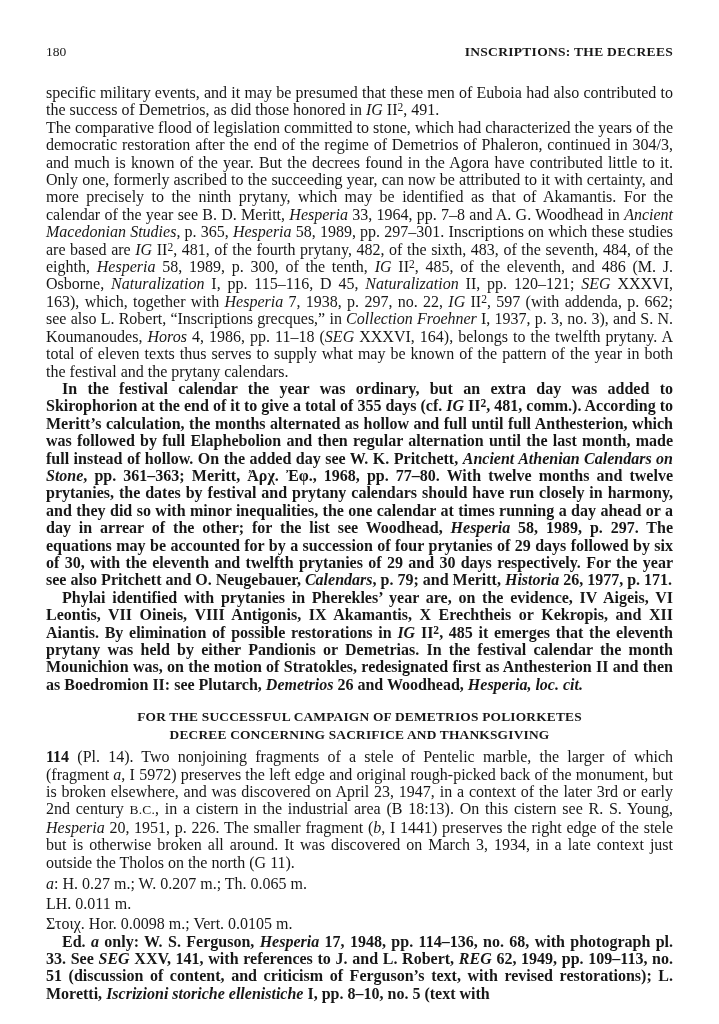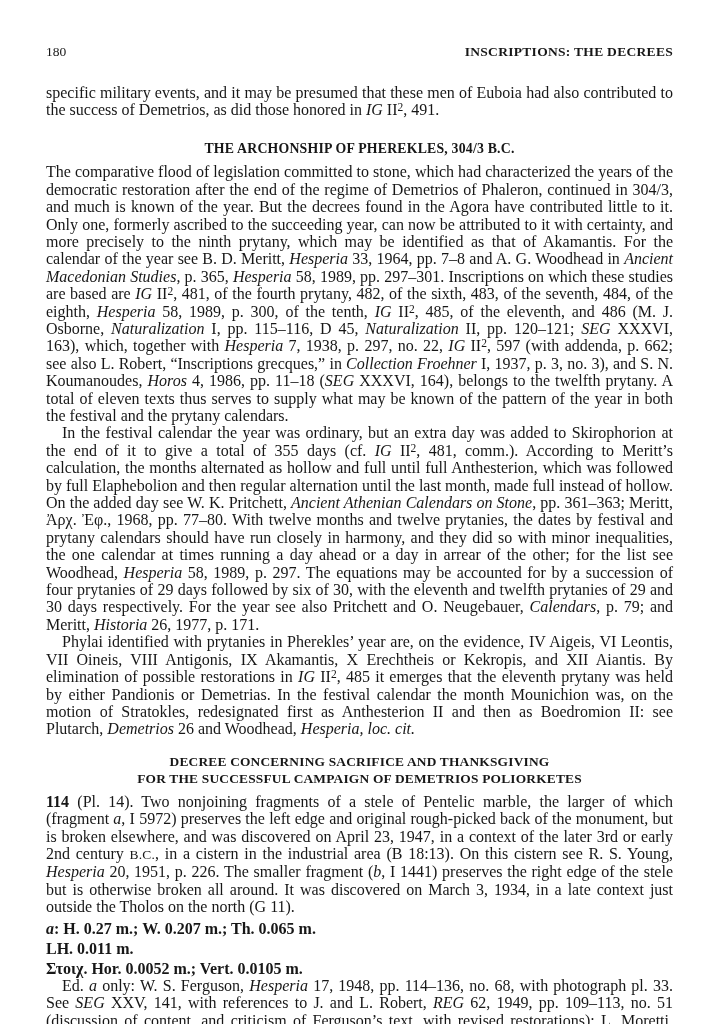--- a/index.html
+++ b/index.html
@@ -32,35 +32,35 @@
     font-size: 13.5px;
     font-weight: 700;
     letter-spacing: 0.3px;
   }
   p.body {
     margin: 0;
     font-size: 16px;
     line-height: 17.4px;
     text-align: justify;
   }
-  .indent { text-indent: 16px; }
+  .indent { text-indent: 16px; font-weight: bold; }
   .sec-heading {
     margin: 21px 0 6px 0;
     font-size: 13.8px;
     line-height: 17.5px;
     font-weight: 700;
     text-align: center;
     letter-spacing: 0.2px;
   }
   .decree-heading {
     margin: 15px 0 5px 0;
     font-size: 13.4px;
   }
   .hl { display: block; }
-  .measurements { margin-top: 4px; font-weight: bold; }
+  .measurements { margin-top: 4px; }
   p.meas {
     text-align: left;
     margin-top: 2.5px;
     line-height: 17.5px;
   }
   .meas-ab { margin-left: 26px; }
   .meas-other { margin-left: 19px; }
   .editions { margin-top: 7px; }
   .it { font-style: italic; }
   .bd { font-weight: 700; font-family: Liberation Serif, serif; }
@@ -72,34 +72,33 @@
 
 <div class="page">
 
   <header class="page-header">
     <span class="page-num">180</span>
     <span class="running-head">INSCRIPTIONS: THE DECREES</span>
   </header>
 
   <p class="body"><span>specific military events, and it may be presumed that these men of Euboia had also contributed to the success of Demetrios, as did those honored in </span><span class="it">IG</span><span> II</span><span class="sup">2</span><span>, 491.</span></p>
 
-  <h2 class="sec-heading">THE ARCHONSHIP OF PHEREKLES, 304/3 B.C.</h2>
 
   <p class="body"><span>The comparative flood of legislation committed to stone, which had characterized the years of the democratic restoration after the end of the regime of Demetrios of Phaleron, continued in 304/3, and much is known of the year. But the decrees found in the Agora have contributed little to it. Only one, formerly ascribed to the succeeding year, can now be attributed to it with certainty, and more precisely to the ninth prytany, which may be identified as that of Akamantis. For the calendar of the year see B. D. Meritt, </span><span class="it">Hesperia</span><span> 33, 1964, pp. 7–8 and A. G. Woodhead in </span><span class="it">Ancient Macedonian Studies</span><span>, p. 365, </span><span class="it">Hesperia</span><span> 58, 1989, pp. 297–301. Inscriptions on which these studies are based are </span><span class="it">IG</span><span> II</span><span class="sup">2</span><span>, 481, of the fourth prytany, 482, of the sixth, 483, of the seventh, 484, of the eighth, </span><span class="it">Hesperia</span><span> 58, 1989, p. 300, of the tenth, </span><span class="it">IG</span><span> II</span><span class="sup">2</span><span>, 485, of the eleventh, and 486 (M. J. Osborne, </span><span class="it">Naturalization</span><span> I, pp. 115–116, D 45, </span><span class="it">Naturalization</span><span> II, pp. 120–121; </span><span class="it">SEG</span><span> XXXVI, 163), which, together with </span><span class="it">Hesperia</span><span> 7, 1938, p. 297, no. 22, </span><span class="it">IG</span><span> II</span><span class="sup">2</span><span>, 597 (with addenda, p. 662; see also L. Robert, “Inscriptions grecques,” in </span><span class="it">Collection Froehner</span><span> I, 1937, p. 3, no. 3), and S. N. Koumanoudes, </span><span class="it">Horos</span><span> 4, 1986, pp. 11–18 (</span><span class="it">SEG</span><span> XXXVI, 164), belongs to the twelfth prytany. A total of eleven texts thus serves to supply what may be known of the pattern of the year in both the festival and the prytany calendars.</span></p>
   <p class="body indent"><span>In the festival calendar the year was ordinary, but an extra day was added to Skirophorion at the end of it to give a total of 355 days (cf. </span><span class="it">IG</span><span> II</span><span class="sup">2</span><span>, 481, comm.). According to Meritt’s calculation, the months alternated as hollow and full until full Anthesterion, which was followed by full Elaphebolion and then regular alternation until the last month, made full instead of hollow. On the added day see W. K. Pritchett, </span><span class="it">Ancient Athenian Calendars on Stone</span><span>, pp. 361–363; Meritt, Ἀρχ. Ἐφ., 1968, pp. 77–80. With twelve months and twelve prytanies, the dates by festival and prytany calendars should have run closely in harmony, and they did so with minor inequalities, the one calendar at times running a day ahead or a day in arrear of the other; for the list see Woodhead, </span><span class="it">Hesperia</span><span> 58, 1989, p. 297. The equations may be accounted for by a succession of four prytanies of 29 days followed by six of 30, with the eleventh and twelfth prytanies of 29 and 30 days respectively. For the year see also Pritchett and O. Neugebauer, </span><span class="it">Calendars</span><span>, p. 79; and Meritt, </span><span class="it">Historia</span><span> 26, 1977, p. 171.</span></p>
   <p class="body indent"><span>Phylai identified with prytanies in Pherekles’ year are, on the evidence, IV Aigeis, VI Leontis, VII Oineis, VIII Antigonis, IX Akamantis, X Erechtheis or Kekropis, and XII Aiantis. By elimination of possible restorations in </span><span class="it">IG</span><span> II</span><span class="sup">2</span><span>, 485 it emerges that the eleventh prytany was held by either Pandionis or Demetrias. In the festival calendar the month Mounichion was, on the motion of Stratokles, redesignated first as Anthesterion II and then as Boedromion II: see Plutarch, </span><span class="it">Demetrios</span><span> 26 and Woodhead, </span><span class="it">Hesperia, loc. cit.</span></p>
 
   <h2 class="sec-heading decree-heading">
+    <span class="hl">FOR THE SUCCESSFUL CAMPAIGN OF DEMETRIOS POLIORKETES</span>
     <span class="hl">DECREE CONCERNING SACRIFICE AND THANKSGIVING</span>
-    <span class="hl">FOR THE SUCCESSFUL CAMPAIGN OF DEMETRIOS POLIORKETES</span>
   </h2>
 
   <p class="body"><span class="bd">114</span><span> (Pl. 14). Two nonjoining fragments of a stele of Pentelic marble, the larger of which (fragment </span><span class="it">a</span><span>, I 5972) preserves the left edge and original rough-picked back of the monument, but is broken elsewhere, and was discovered on April 23, 1947, in a context of the later 3rd or early 2nd century </span><span class="sc">B.C.</span><span>, in a cistern in the industrial area (B 18:13). On this cistern see R. S. Young, </span><span class="it">Hesperia</span><span> 20, 1951, p. 226. The smaller fragment (</span><span class="it">b</span><span>, I 1441) preserves the right edge of the stele but is otherwise broken all around. It was discovered on March 3, 1934, in a late context just outside the Tholos on the north (G 11).</span></p>
 
   <div class="measurements">
     <p class="body meas meas-ab"><span class="it">a</span><span>: H. 0.27 m.; W. 0.207 m.; Th. 0.065 m.</span></p>
     <p class="body meas meas-other"><span>LH. 0.011 m.</span></p>
-    <p class="body meas meas-other"><span>Στοιχ. Hor. 0.0052 m.; Vert. 0.0105 m.</span></p>
+    <p class="body meas meas-other"><span>Στοιχ. Hor. 0.0098 m.; Vert. 0.0105 m.</span></p>
   </div>
 
   <p class="body indent editions"><span>Ed. </span><span class="it">a</span><span> only: W. S. Ferguson, </span><span class="it">Hesperia</span><span> 17, 1948, pp. 114–136, no. 68, with photograph pl. 33. See </span><span class="it">SEG</span><span> XXV, 141, with references to J. and L. Robert, </span><span class="it">REG</span><span> 62, 1949, pp. 109–113, no. 51 (discussion of content, and criticism of Ferguson’s text, with revised restorations); L. Moretti, </span><span class="it">Iscrizioni storiche ellenistiche</span><span> I, pp. 8–10, no. 5 (text with</span></p>
 
 </div>
 
 </body></html>

